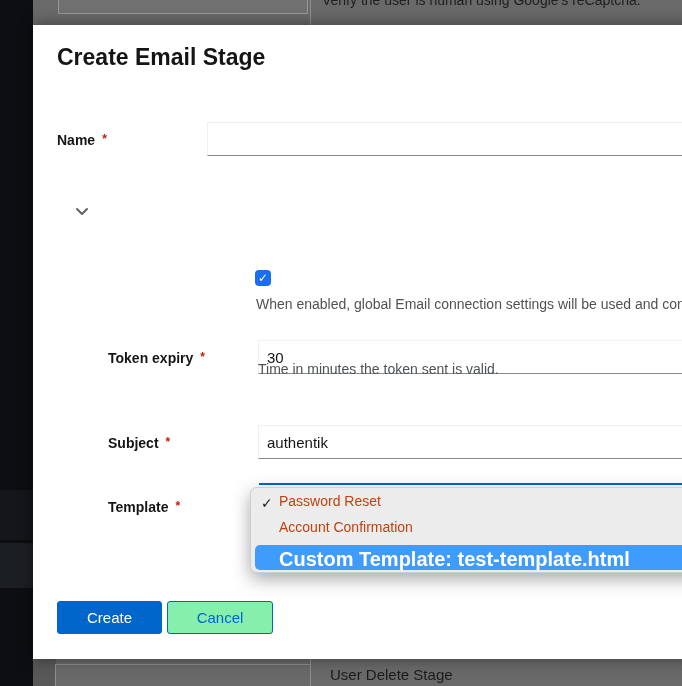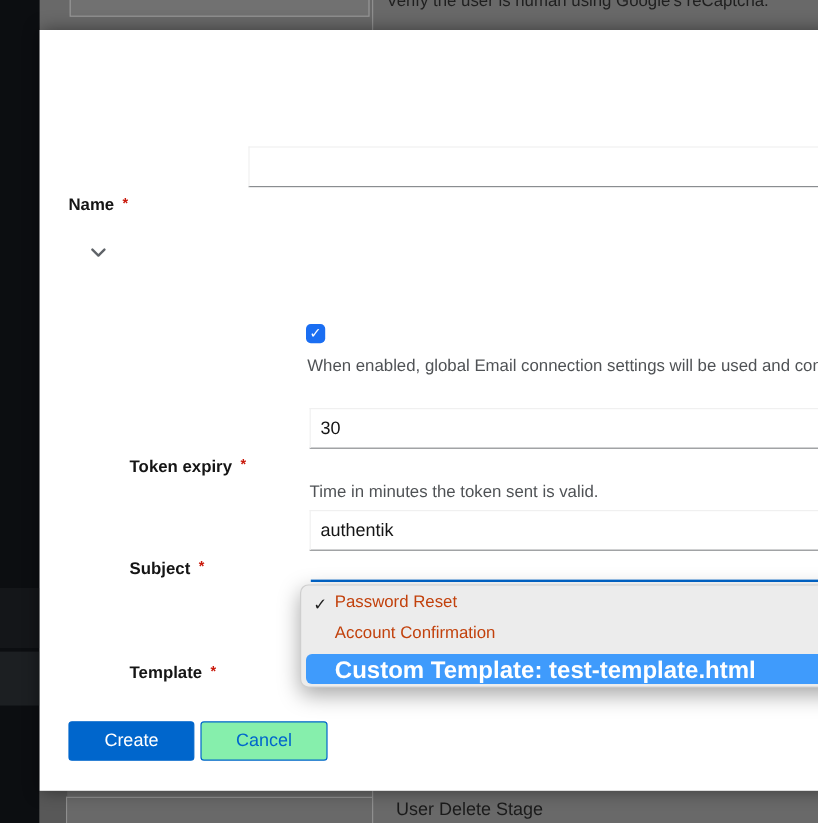--- a/index.html
+++ b/index.html
@@ -20,21 +20,21 @@
   .bd-top-text { left:322px; top:-8px; font-size:14px; }
   .bd-bottom-text { left:330px; top:666px; font-size:15px; color:#1b1b1b; }
   .bd-bottom-shade { position:absolute; left:33px; top:659px; width:23px; height:27px; background:#585858; }
 
   
   .modal { position:absolute; left:33px; top:25px; right:-12px; height:634px;
            background:#ffffff; box-shadow:0 0 14px rgba(0,0,0,.45); }
   .abs { position:absolute; }
   .title { left:24px; top:19px; font-size:23px; font-weight:700; color:#151515; }
 
-  .form-label { font-size:14px; font-weight:700; color:#151515; white-space:nowrap;margin-top:30px; }
+  .form-label { font-size:14px; font-weight:700; color:#151515; white-space:nowrap; }
   .req { color:var(--required,#c9190b); font-size:12px; font-weight:700; margin-left:7px;
          position:relative; top:-2px; }
 
   .text-input { position:absolute; height:34px; background:#fff;
                 border:1px solid #f0f0f0; border-bottom:1px solid #8a8d90;
                 font-family:inherit; font-size:15px; color:#151515; padding:0 8px;
                 border-radius:0; outline:none; }
   .helper { position:absolute; font-size:14px; color:#4f5255; white-space:nowrap; }
 
   .chevron { color:#5f6368; }
@@ -82,20 +82,21 @@
   <div class="bd-text bd-top-text">Verify the user is human using Google's reCaptcha.</div>
 
   <div class="bd-bottom-shade"></div>
   <div class="bd-line" style="left:55px; top:664px; width:255px; height:1px;"></div>
   <div class="bd-line" style="left:55px; top:664px; width:1px; height:22px;"></div>
   <div class="bd-line" style="left:310px; top:659px; width:1px; height:27px;"></div>
   <div class="bd-text bd-bottom-text">User Delete Stage</div>
 
   <div class="modal">
 
+    <div class="abs title">Create Email Stage</div>
 
     <div class="abs form-label" style="left:24px; top:107px;">
       <span>Name</span><span class="req">*</span>
     </div>
     <input class="text-input" style="left: 174px; top: 97px; right: 0px;" type="text" value="">
 
     <span class="abs chevron" style="left:42px; top:177px;">
       <svg width="14" height="9" viewBox="0 0 14 9">
           <path d="M2 2l5 5 5-5" fill="none" stroke="currentColor" stroke-width="2" stroke-linecap="round" stroke-linejoin="round"></path>
         </svg>
@@ -103,28 +104,28 @@
 
     <div class="checkbox" style="left:222px; top:245px;">
       <span>✓</span>
     </div>
     <div class="helper" style="left:223px; top:271px;">When enabled, global Email connection settings will be used and connection settings below will be ignored.</div>
 
     <div class="abs form-label" style="left:75px; top:325px;">
       <span>Token expiry</span><span class="req">*</span>
     </div>
     <input class="text-input" style="left: 225px; top: 315px; right: 0px;" type="text" value="30">
-    <div class="helper" style="left:225px; top:376px;">Time in minutes the token sent is valid.</div>
+    <div class="helper" style="left:225px; top:336px;">Time in minutes the token sent is valid.</div>
 
     <div class="abs form-label" style="left:75px; top:410px;">
       <span>Subject</span><span class="req">*</span>
     </div>
     <input class="text-input" style="left: 225px; top: 400px; right: 0px;" type="text" value="authentik">
 
-    <div class="abs form-label" style="left:75px; top:497px;">
+    <div class="abs form-label" style="left:75px; top:474px;">
       <span>Template</span><span class="req">*</span>
     </div>
     <div class="focus-line"></div>
 
     <div class="popup">
       <span class="opt-check" style="top:7px;">✓</span>
       <div class="opt" style="top:5px;">Password Reset</div>
       <div class="opt" style="top:31px;">Account Confirmation</div>
       <div class="opt-highlight">
         <span class="hl-text">Custom Template: test-template.html</span>

